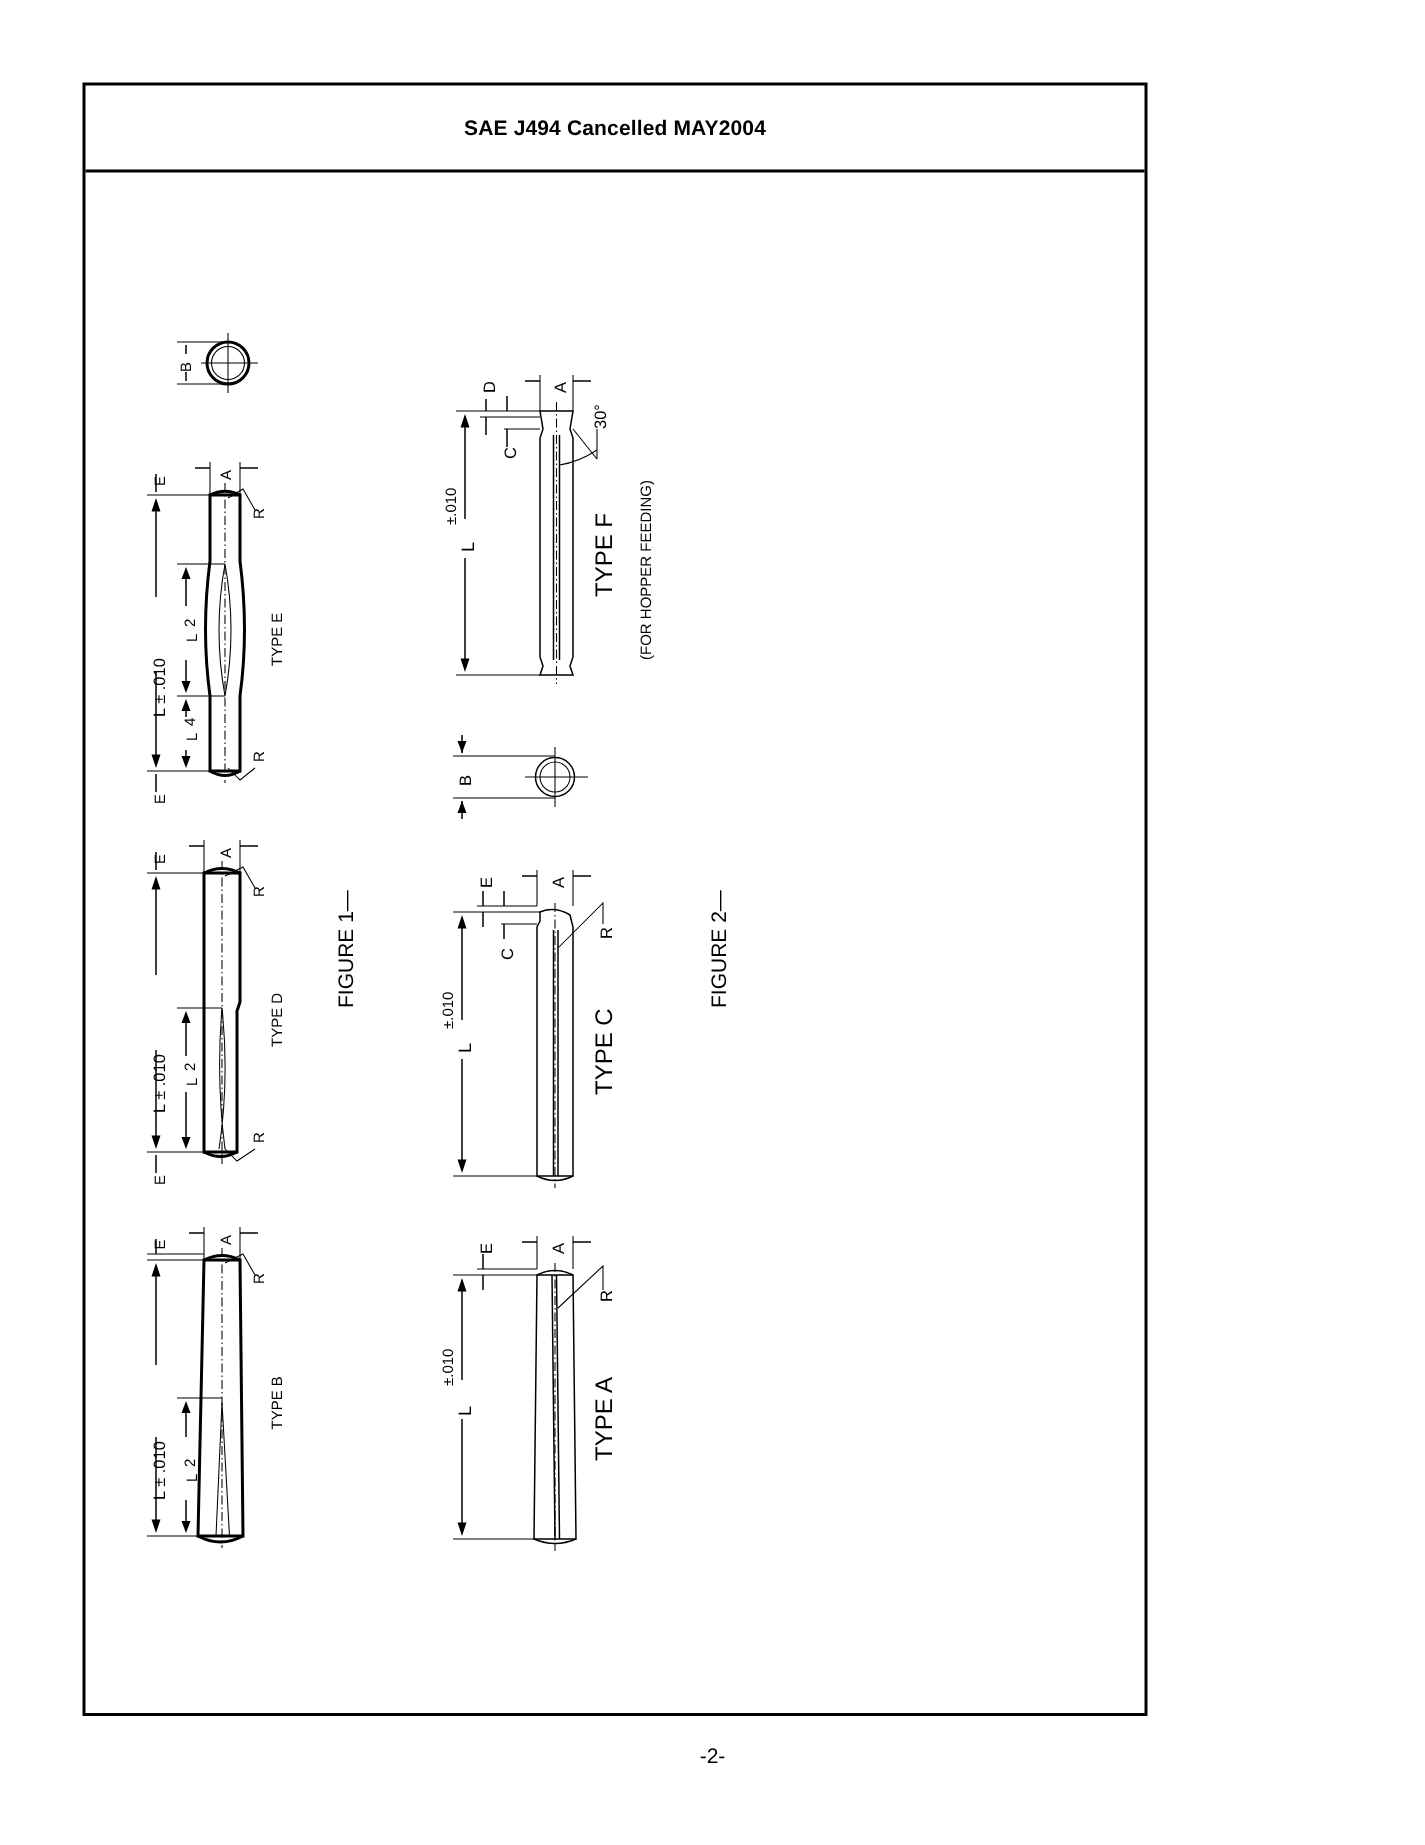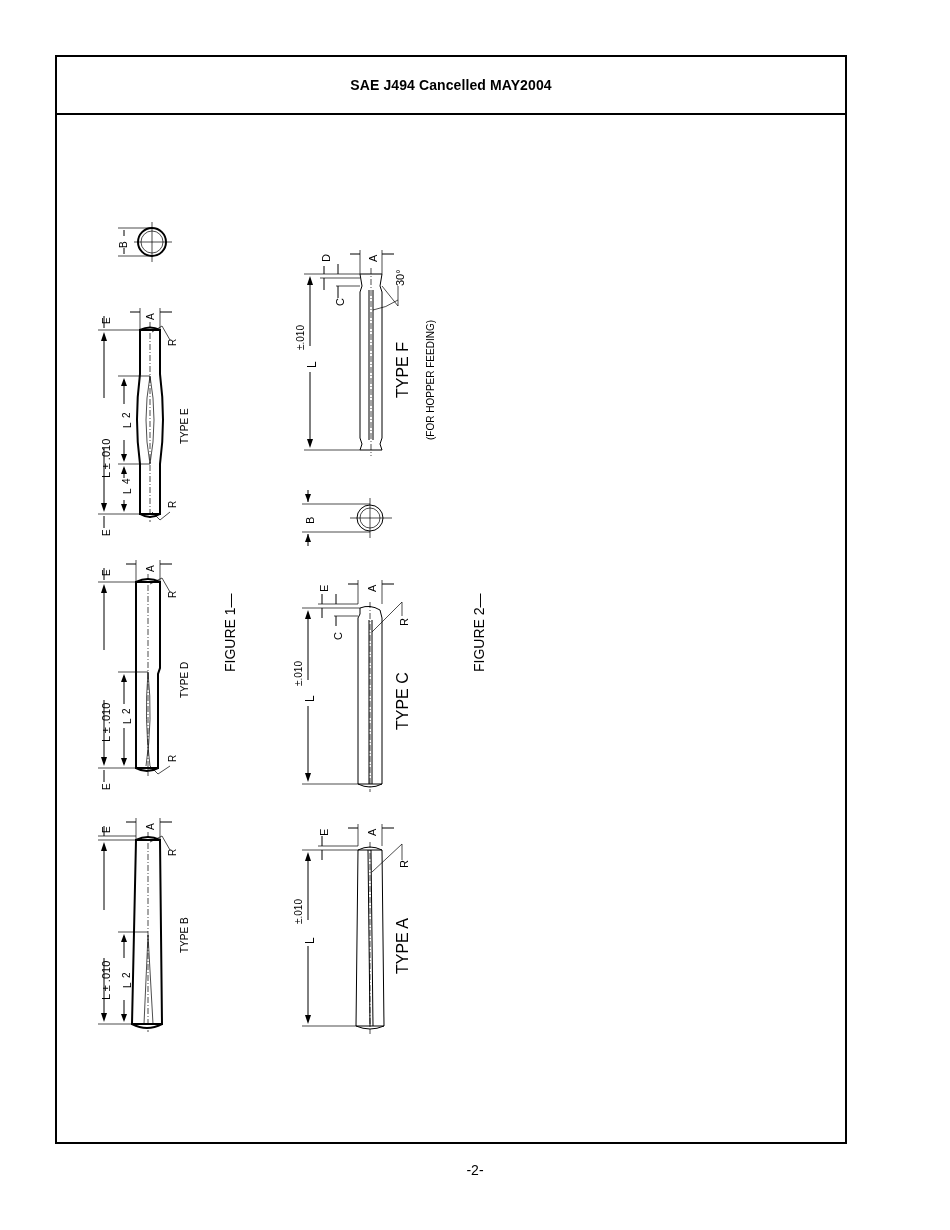--- a/index.html
+++ b/index.html
@@ -1,17 +1,17 @@
 <!DOCTYPE html>
 <html><head>
 <meta charset="utf-8">
 <style>
   html, body { margin:0; padding:0; background:#ffffff; }
   body { width:950px; height:1230px; position:relative; font-family:"Liberation Sans", sans-serif; color:#000; overflow:hidden; }
-  .frame { position:absolute; left:55px; top:55px; width:792px; height:1089px; border:2px solid #000; box-sizing:border-box; }
+  .frame { position:absolute; left:55px; top:55px; width:710px; height:1089px; border:2px solid #000; box-sizing:border-box; }
   .header { position:absolute; left:0; top:0; right:0; height:56px; border-bottom:2px solid #000; display:flex; align-items:center; justify-content:center; }
   .header-title { font-weight:bold; font-size:14px; letter-spacing:0.1px; }
   .page-number { position:absolute; left:0; width:950px; top:1162px; text-align:center; font-size:14px; }
   svg.drawing { position:absolute; left:0; top:0; }
   svg text { font-family:"Liberation Sans", sans-serif; fill:#000; }
   .ln { stroke:#000; stroke-width:1; fill:none; }
   .thick { stroke:#000; stroke-width:2; fill:none; }
   .thin { stroke:#000; stroke-width:0.7; fill:none; }
   .dash { stroke:#000; stroke-width:0.7; fill:none; stroke-dasharray:6 2 1 2; }
   .fillb { fill:#000; }

